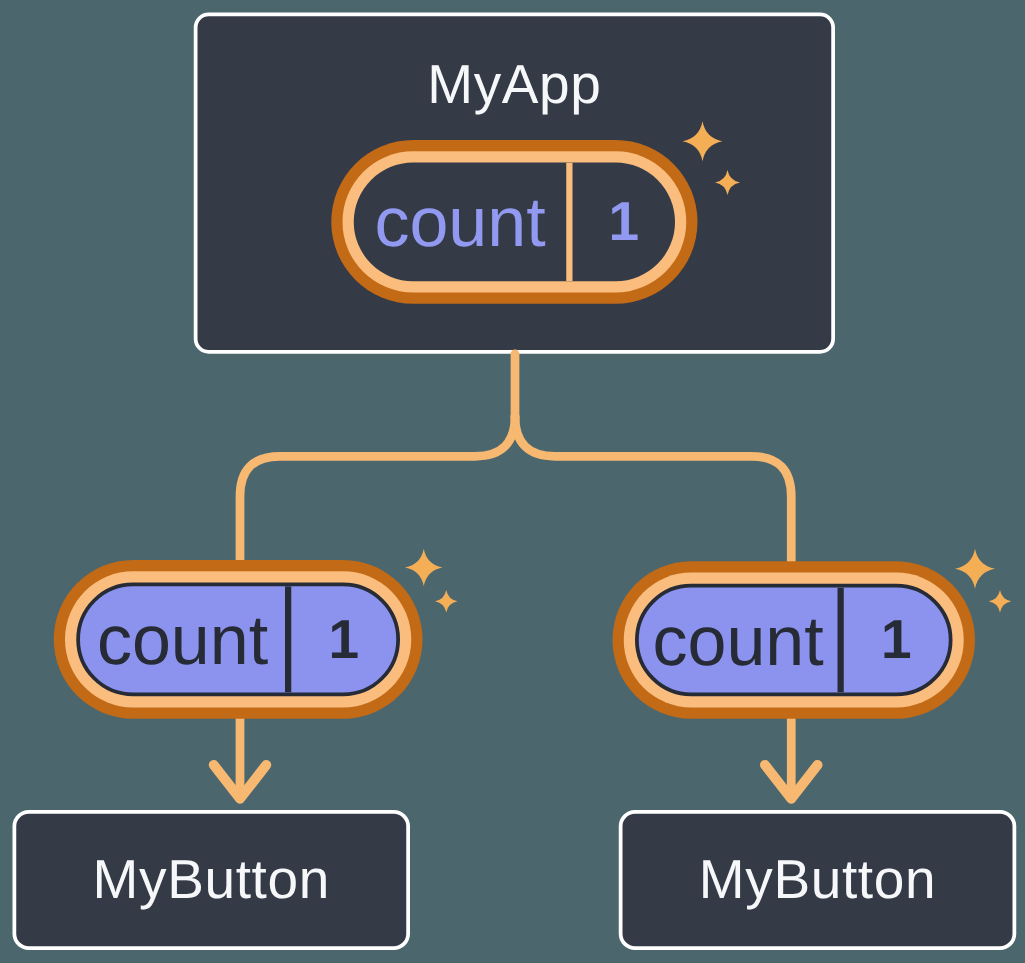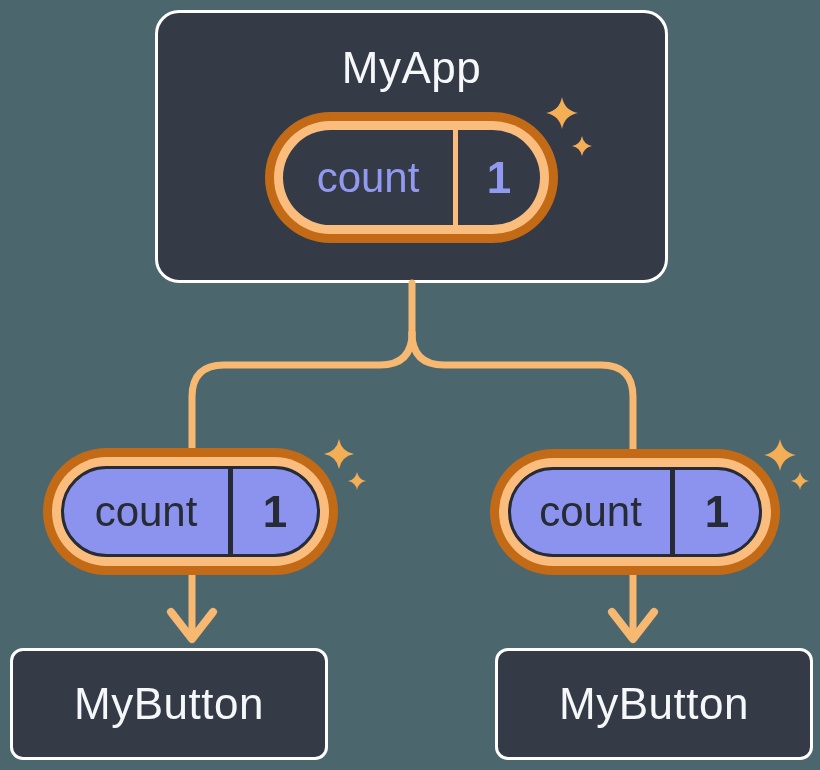--- a/index.html
+++ b/index.html
@@ -17,21 +17,21 @@
   
   .node {
     position: absolute;
     background: var(--node-fill);
     border: 3px solid var(--node-border);
     z-index: 1;
   }
   .node-app {
     left: 155px; top: 10px;
     width: 513px; height: 273px;
-    border-radius: 24px;
+    border-radius: 12px;
   }
   .node-btn {
     width: 318px; height: 112px;
     border-radius: 13px;
     display: flex; align-items: center; justify-content: center;
   }
   .node-btn-left  { left: 10px;  top: 648px; }
   .node-btn-right { left: 495px; top: 648px; }
 
   .node-title {
@@ -86,21 +86,21 @@
     overflow: hidden;
   }
   .pill-inner.dark   { background: var(--node-fill); }
   .pill-inner.filled { background: var(--pill-fill); border: 3px solid var(--ink); }
 
   .pill-name, .pill-value {
     display: flex;
     align-items: center;
     justify-content: center;
   }
-  .pill-name  { flex: 1; font-size: 42px; font-weight: 500; }
+  .pill-name  { flex: 1; font-size: 56px; font-weight: 500; }
   .pill-value { width: 84px; font-size: 44px; font-weight: 700; }
   .pill-divider { width: 5px; }
 
   .pill-top { left: 265px; top: 112px; width: 293px; height: 131px; }
   .pill-top .pill-name,
   .pill-top .pill-value  { color: var(--purple-text); }
   .pill-top .pill-divider { background: var(--ring-light); }
   .pill-top .pill-value   { width: 82px; }
 
   .pill-child .pill-name,

